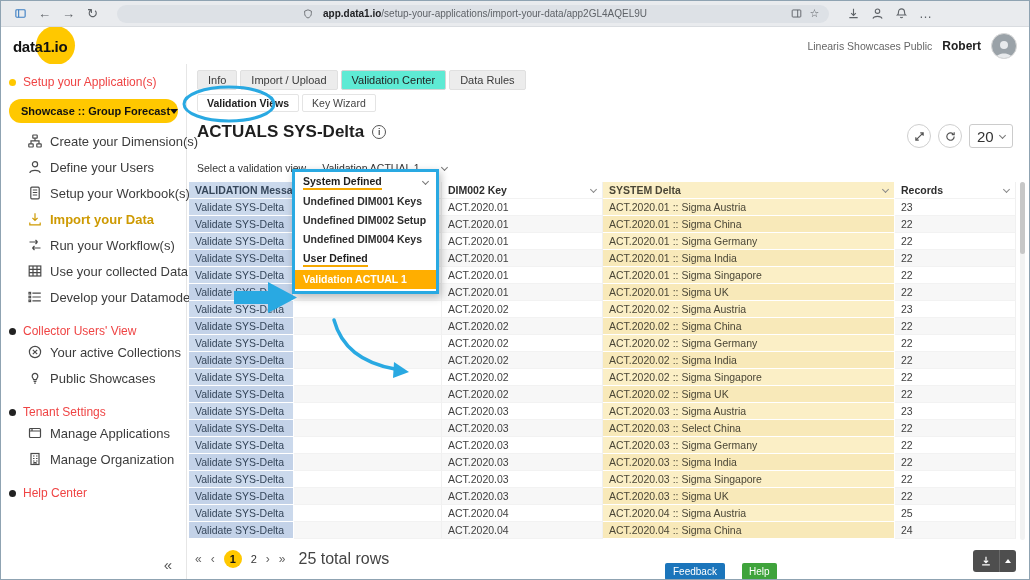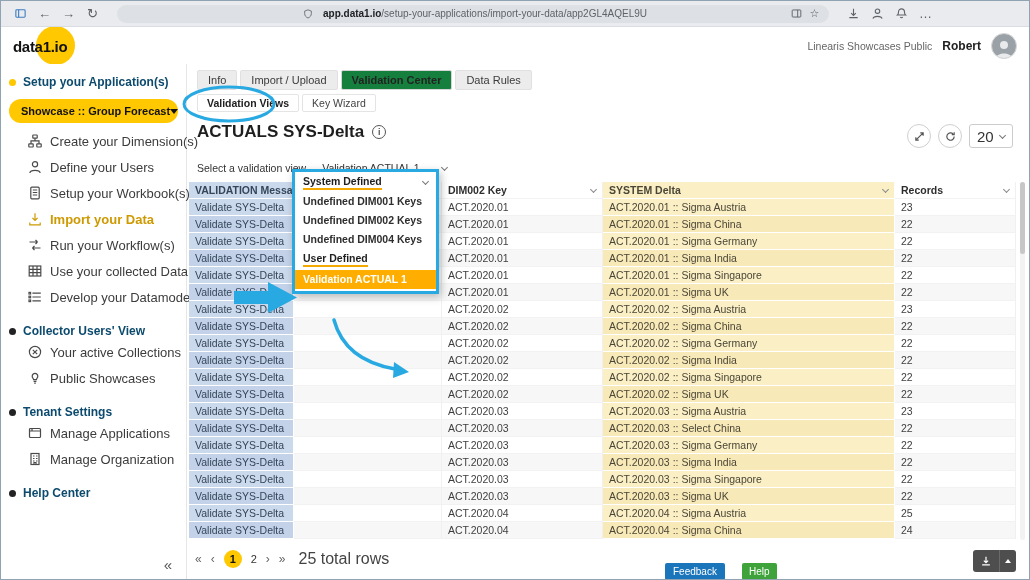--- a/index.html
+++ b/index.html
@@ -32,38 +32,38 @@
 .logo-circle{position:absolute;left:25px;top:-2px;width:39px;height:39px;border-radius:50%;background:var(--accent)}
 .logo-text{position:absolute;left:2px;top:10px;font-size:15px;font-weight:bold;color:#111;letter-spacing:-0.3px;z-index:1}
 .hdr-right{position:absolute;right:12px;top:0;height:37px;display:flex;align-items:center;gap:10px}
 .workspace{font-size:10.5px;color:#666}
 .username{font-size:12px;font-weight:bold;color:#222}
 .avatar{width:26px;height:26px;border-radius:50%;background:#9AA2A8;display:inline-flex;align-items:flex-end;justify-content:center;overflow:hidden;cursor:pointer;border:1px solid #D8D8D8}
 .avatar svg{width:20px;height:20px;fill:#E8EAEC}
 
 
 .sidebar{position:absolute;left:0;top:63px;bottom:0;width:186px;background:#fff;border-right:1px solid #E6E6E6;padding-top:10px;z-index:1}
-.sb-title{display:flex;align-items:center;gap:7px;padding:0 8px;height:16px;font-size:12px;font-weight:bold;color:#0c4a6e;margin-top:13px;white-space:nowrap}
+.sb-title{display:flex;align-items:center;gap:7px;padding:0 8px;height:16px;font-size:12px;font-weight:normal;color:#ef4444;margin-top:13px;white-space:nowrap}
 #sidebar-sections > .sb-title:first-child{margin-top:0}
 .sb-dot{width:7px;height:7px;border-radius:50%;flex:0 0 auto}
 .sb-pill{margin:9px 8px 5px;height:24px;background:var(--accent);border-radius:13px;display:flex;align-items:center;justify-content:space-between;padding:0 12px;font-size:11px;font-weight:bold;color:#111;cursor:pointer;white-space:nowrap}
 .pill-caret{width:0;height:0;border-left:4px solid transparent;border-right:4px solid transparent;border-top:5px solid #111}
 .sb-item{display:flex;align-items:center;gap:8px;height:26px;padding-left:27px;font-size:13px;color:#3C3C3C;cursor:pointer;white-space:nowrap}
 .sb-item .icn{width:14px;height:14px;flex:0 0 auto;color:#4A4A4A}
 .icn svg{width:100%;height:100%}
 .icn svg g{fill:none;stroke:currentColor;stroke-width:1.2}
 .sb-item.active{color:var(--gold);font-weight:bold}
 .sb-item.active .icn{color:var(--gold)}
 .collapse{position:absolute;right:14px;bottom:6px;font-size:15px;color:#555;cursor:pointer}
 
 
 .main{position:absolute;left:186px;top:63px;right:0;bottom:0}
 .tabs{position:absolute;left:10px;top:6px;display:flex;gap:3px}
 .tab{padding:3px 10px;font-size:11px;background:#ECECEC;border:1px solid #E0E0E0;color:#3B3B3B;border-radius:2px;cursor:pointer;white-space:nowrap}
-.tab.active{background:#15803d;font-weight:bold;color:#222;border-color:#D5D5D5}
+.tab.active{background:#5eead4;font-weight:normal;color:#222;border-color:#D5D5D5}
 .subtabs{position:absolute;left:10px;top:30px;display:flex;gap:3px}
 .subtab{padding:2px 9px;font-size:10.5px;background:#FFF;border:1px solid #E4E4E4;color:#444;border-radius:2px;cursor:pointer;white-space:nowrap}
 .subtab.active{font-weight:bold;color:#222}
 .title-row{position:absolute;left:10px;top:58px;display:flex;align-items:center;gap:8px}
 .title-row h1{font-size:17px;font-weight:bold;color:#1E1E1E;white-space:nowrap}
 .info-icon{width:14px;height:14px;border:1.4px solid #555;border-radius:50%;display:inline-flex;align-items:center;justify-content:center;font-size:9px;font-weight:bold;color:#555;cursor:pointer}
 .info-icon::after{content:"i"}
 .controls{position:absolute;right:16px;top:60px;display:flex;align-items:center;gap:7px}
 .circle-btn{width:24px;height:24px;border:1px solid #CFCFCF;border-radius:50%;display:inline-flex;align-items:center;justify-content:center;background:#fff;cursor:pointer;color:#555}
 .circle-btn svg{width:11px;height:11px}
@@ -503,21 +503,21 @@
       <span class="pgtotal">25 total rows</span>
     </div>
   </main>
 
   <div class="ddpanel" id="dropdown-panel">
       <div class="dd-header">
         <span class="dd-underline">System Defined</span>
         <span class="chev"></span>
       </div>
       <div class="dd-item">Undefined DIM001 Keys</div>
-      <div class="dd-item">Undefined DIM002 Keys</div>
+      <div class="dd-item">Undefined DIM002 Setup</div>
       <div class="dd-item">Undefined DIM004 Keys</div>
       <div class="dd-header">
         <span class="dd-underline">User Defined</span>
       </div>
       <div class="dd-item selected">Validation ACTUAL 1</div>
     </div>
 
   <div class="vscroll">
       <div class="vthumb"></div>
     </div>

